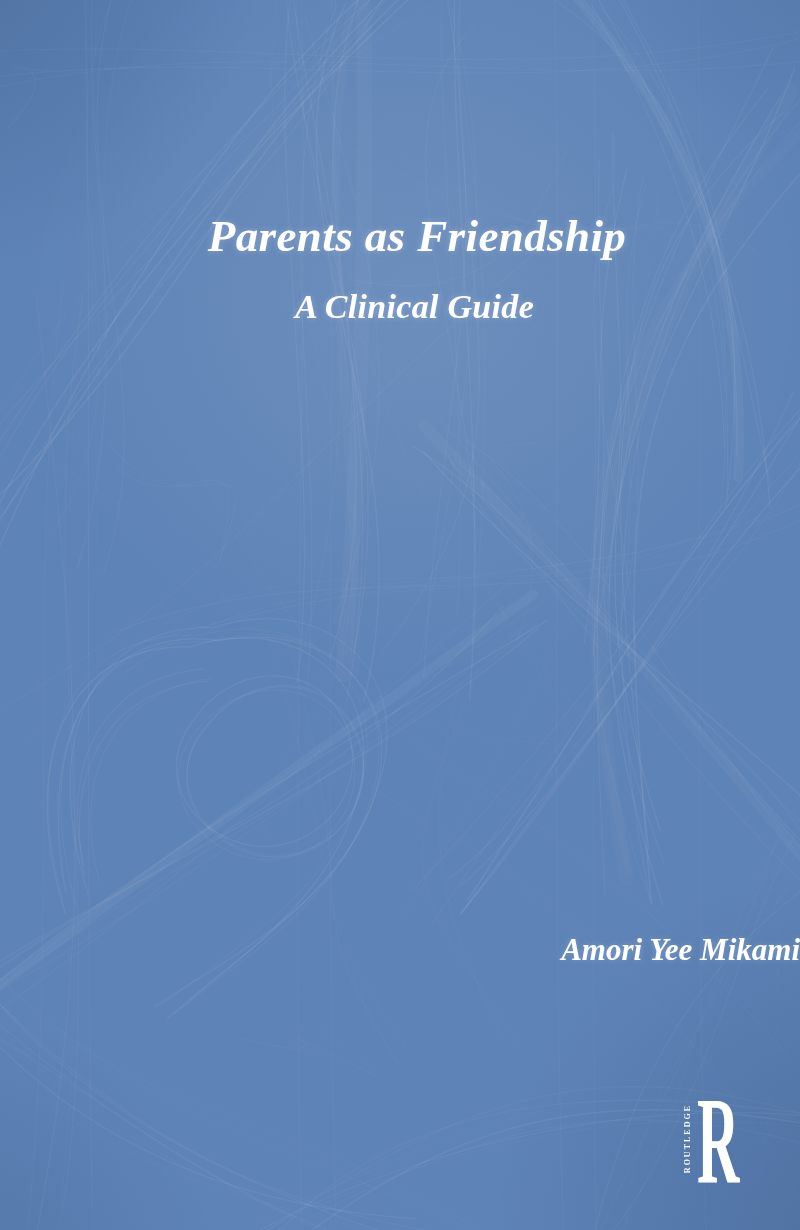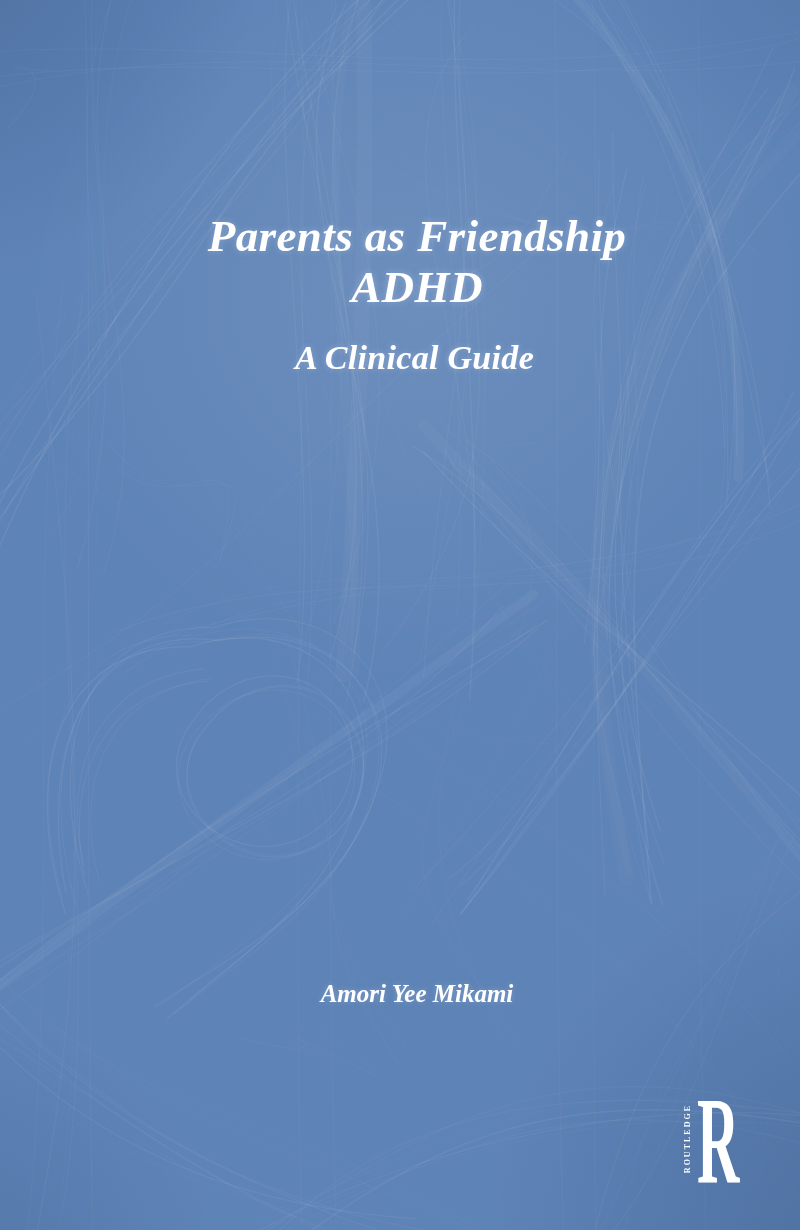--- a/index.html
+++ b/index.html
@@ -14,22 +14,22 @@
       radial-gradient(ellipse 70% 40% at 108% -6%, rgba(12,32,70,0.12), rgba(12,32,70,0) 50%),
       var(--bg,#5e83b6);}
   .smoke{position:absolute;left:0;top:0;display:block;}
   .content{position:absolute;inset:0;color:var(--fg,#ffffff);text-align:center;}
   .center-offset{padding-left:34px;font-style:italic;}
   .title{margin:0;padding-top:211px;font-size:45px;line-height:51px;font-weight:700;
          letter-spacing:0.4px;text-shadow:0 0 7px rgba(205,222,242,0.35);}
   .title span{display:block;}
   .subtitle{margin:25px 5px 0 0;font-size:34px;line-height:40px;font-weight:700;
             letter-spacing:0.3px;text-shadow:0 0 6px rgba(205,222,242,0.35);}
-  .authors{position:absolute;left:0;right:0;top:973px;font-size:25px;line-height:41px;
-           font-weight:700;text-shadow:0 0 6px rgba(205,222,242,0.3);}
+  .authors{position:absolute;left:0;right:0;top:929px;font-size:31px;line-height:41px;
+           font-weight:700;text-shadow:0 0 6px rgba(205,222,242,0.3);text-align:right;}
   .authors span{display:block;}
   .logo{position:absolute;right:61px;bottom:53px;display:flex;align-items:flex-end;}
   .logo-word{writing-mode:vertical-rl;transform:rotate(180deg);
              font-family:"Liberation Serif","DejaVu Serif",serif;font-weight:700;
              font-size:8px;letter-spacing:2px;color:#fff;margin:0 5px 4px 0;}
   .logo-r-wrap{position:relative;width:42px;height:84px;}
   .logo-r{position:absolute;left:0;bottom:-27px;font-family:"Liberation Serif","DejaVu Serif",serif;
           font-weight:700;font-size:125px;line-height:1;color:#fff;
           transform:scaleX(0.47);transform-origin:left bottom;}
 </style>
@@ -210,21 +210,20 @@
         <path d="M 205 725 C 255 660, 350 675, 362 755 C 370 830, 295 875, 235 845 C 182 818, 172 762, 205 725" transform="translate(1.0 3.8) rotate(-1.2 220 790)" stroke="#ffffff" stroke-opacity="0.063" stroke-width="1.12"></path>
         <path d="M 95 870 C 70 760, 120 680, 215 672" transform="translate(-8.8 9.3) rotate(1.0 220 790)" stroke="#ffffff" stroke-opacity="0.058" stroke-width="1.14"></path>
         <path d="M 95 870 C 70 760, 120 680, 215 672" transform="translate(1.0 6.2) rotate(-2.3 220 790)" stroke="#ffffff" stroke-opacity="0.056" stroke-width="1.02"></path>
         <path d="M 95 870 C 70 760, 120 680, 215 672" transform="translate(-11.0 -3.2) rotate(0.3 220 790)" stroke="#ffffff" stroke-opacity="0.051" stroke-width="1.34"></path>
       </g>
   </svg>
 
   <div class="content">
     <h1 class="title center-offset">
       <span>Parents as Friendship</span>
-      <span>ADHD</span>
     </h1>
     <h2 class="subtitle center-offset">A Clinical Guide</h2>
 
     <div class="authors center-offset">
       <span>Amori Yee Mikami</span>
     </div>
 
     <div class="logo">
       <span class="logo-word">ROUTLEDGE</span>
       <span class="logo-r-wrap">

